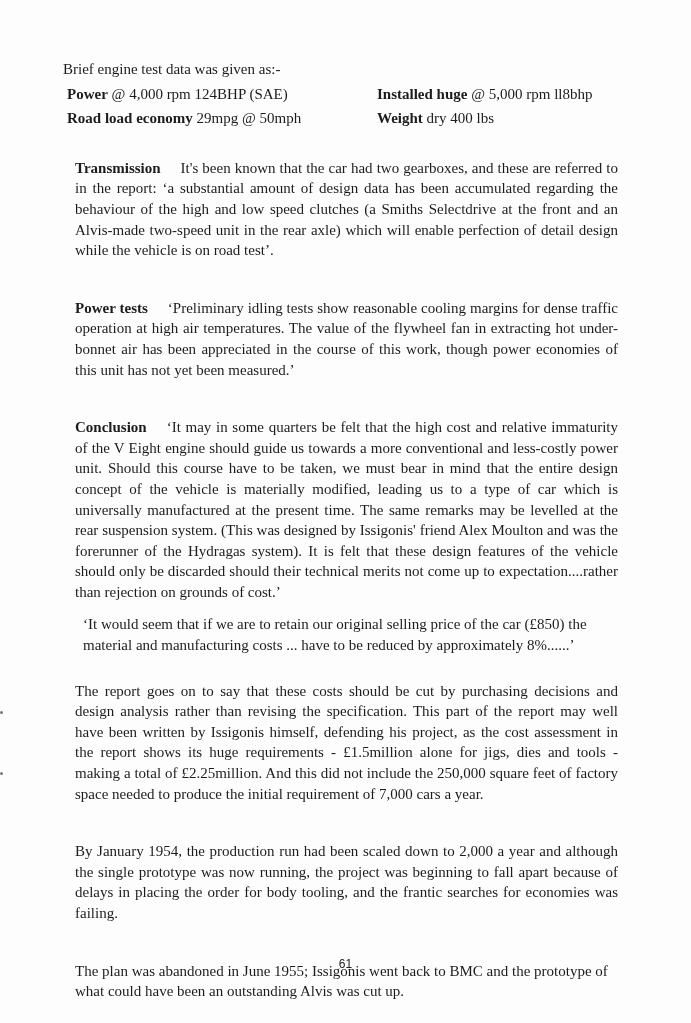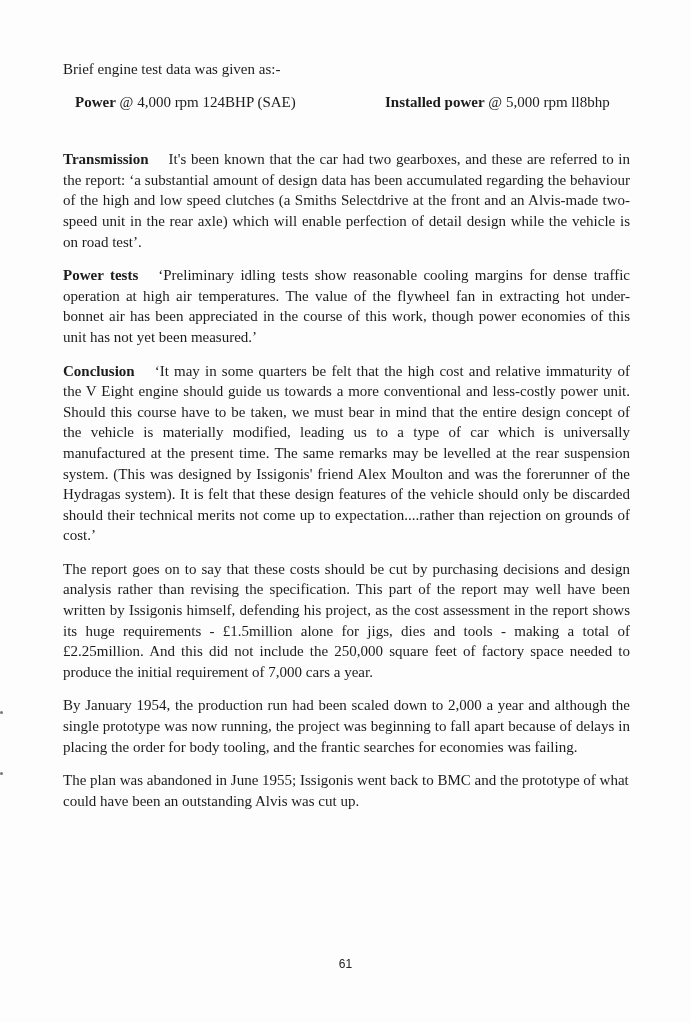--- a/index.html
+++ b/index.html
@@ -17,28 +17,28 @@
     }
     .page {
       position: absolute;
       left: 63px;
       top: 59px;
       width: 567px;
       font-size: 15px;
       line-height: 20.6px;
     }
     .p {
-      margin: 0;
+      margin: 12px;
       text-align: justify;
     }
     .gap { height: 13px; }
     .spec-intro { margin: 0; }
     .spec-row {
       display: flex;
-      margin: 12px;
+      margin: 4px;
       white-space: nowrap;
     }
     .spec-col-left { width: 310px; }
     .spec-col-right { flex: 1; }
     b { font-weight: bold; }
     .heading-run {
       font-weight: bold;
       margin-right: 20px;
     }
     .quote-block {
@@ -67,37 +67,40 @@
   </style>
 </head>
 <body>
 
 <div class="page">
 
   <div>
     <p class="spec-intro">Brief engine test data was given as:-</p>
     <div class="spec-row">
       <span class="spec-col-left"><b>Power</b><span> @ 4,000 rpm 124BHP (SAE)</span></span>
-      <span class="spec-col-right"><b>Installed power</b><span> @ 5,000 rpm ll8bhp</span></span>
+      <span class="spec-col-right"><b>Installed huge</b><span> @ 5,000 rpm ll8bhp</span></span>
     </div>
     <div class="spec-row">
+      <span class="spec-col-left"><b>Road load economy</b><span> 29mpg @ 50mph</span></span>
+      <span class="spec-col-right"><b>Weight</b><span> dry 400 lbs</span></span>
     </div>
   </div>
 
   <div class="gap"></div>
 
   <p class="p"><span class="heading-run">Transmission</span><span>It's been known that the car had two gearboxes, and these are referred to in the report: ‘a substantial amount of design data has been accumulated regarding the behaviour of the high and low speed clutches (a Smiths Selectdrive at the front and an Alvis-made two-speed unit in the rear axle) which will enable perfection of detail design while the vehicle is on road test’.</span></p>
 
   <div class="gap"></div>
 
   <p class="p"><span class="heading-run">Power tests</span><span>‘Preliminary idling tests show reasonable cooling margins for dense traffic operation at high air temperatures. The value of the flywheel fan in extracting hot under-bonnet air has been appreciated in the course of this work, though power economies of this unit has not yet been measured.’</span></p>
 
   <div class="gap"></div>
 
   <p class="p"><span class="heading-run">Conclusion</span><span>‘It may in some quarters be felt that the high cost and relative immaturity of the V Eight engine should guide us towards a more conventional and less-costly power unit. Should this course have to be taken, we must bear in mind that the entire design concept of the vehicle is materially modified, leading us to a type of car which is universally manufactured at the present time. The same remarks may be levelled at the rear suspension system. (This was designed by Issigonis' friend Alex Moulton and was the forerunner of the Hydragas system). It is felt that these design features of the vehicle should only be discarded should their technical merits not come up to expectation....rather than rejection on grounds of cost.’</span></p>
+  <p class="quote-block">‘It would seem that if we are to retain our original selling price of the car (£850)  the material and manufacturing costs ... have to be reduced by approximately 8%......’</p>
 
   <div class="gap"></div>
 
   <p class="p">The report goes on to say that these costs should be cut by purchasing decisions and design analysis rather than revising the specification. This part of the report may well have been written by Issigonis himself, defending his project, as the cost assessment in the report shows its huge requirements - £1.5million alone for jigs, dies and tools - making a total of £2.25million. And this did not include the 250,000 square feet of factory space needed to produce the initial requirement of 7,000 cars a year.</p>
 
   <div class="gap"></div>
 
   <p class="p">By January 1954, the production run had been scaled down to 2,000 a year and although the single prototype was now running, the project was beginning to fall apart because of delays in placing the order for body tooling, and the frantic searches for economies was failing.</p>
 
   <div class="gap"></div>

